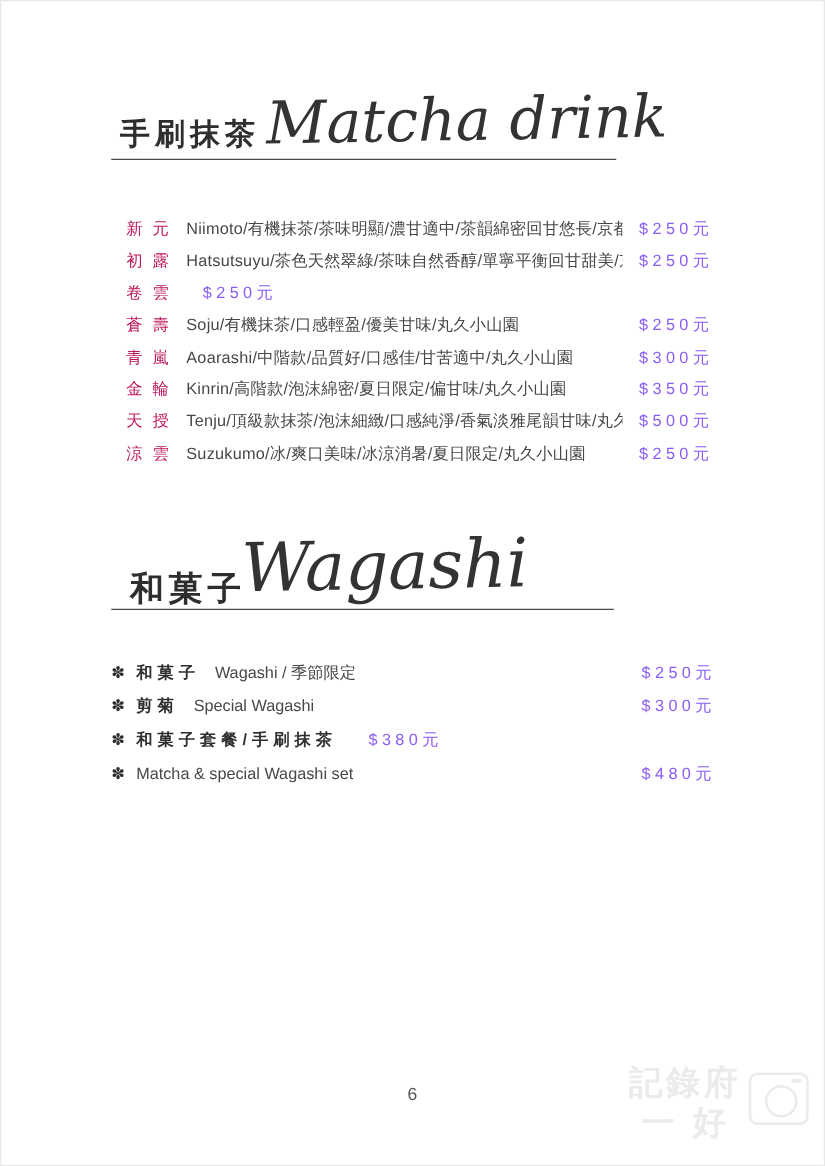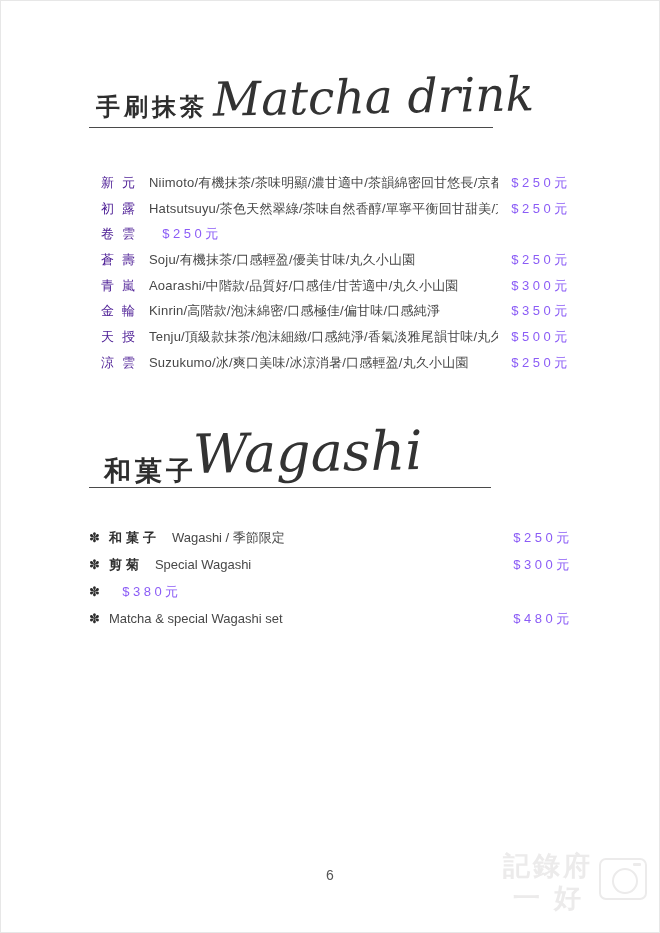--- a/index.html
+++ b/index.html
@@ -42,21 +42,21 @@
     align-items:center;
     font-size:13px;
     color:#474747;
   }
   .matcha-list{top:169px;left:100px;width:483px;}
   .matcha-list .menu-row{height:25.7px;}
   .item-name{
     flex:0 0 48px;
     letter-spacing:8px;
     white-space:nowrap;
-    color:#4c1d95;
+    color:#be185d;
   }
   .item-desc{
     flex:1 1 auto;
     white-space:nowrap;
     overflow:hidden;
     letter-spacing:0.2px;
   }
   .item-price{
     flex:0 0 86px;
     text-align:center;
@@ -161,31 +161,31 @@
       <span class="item-desc">Soju/有機抹茶/口感輕盈/優美甘味/丸久小山園</span>
       <span class="item-price">$250元</span>
     </div>
     <div class="menu-row">
       <span class="item-name">青嵐</span>
       <span class="item-desc">Aoarashi/中階款/品質好/口感佳/甘苦適中/丸久小山園</span>
       <span class="item-price">$300元</span>
     </div>
     <div class="menu-row">
       <span class="item-name">金輪</span>
-      <span class="item-desc">Kinrin/高階款/泡沫綿密/口感極佳/偏甘味/口感純淨</span>
+      <span class="item-desc">Kinrin/高階款/泡沫綿密/夏日限定/偏甘味/丸久小山園</span>
       <span class="item-price">$350元</span>
     </div>
     <div class="menu-row">
       <span class="item-name">天授</span>
       <span class="item-desc">Tenju/頂級款抹茶/泡沫細緻/口感純淨/香氣淡雅尾韻甘味/丸久小山園</span>
       <span class="item-price">$500元</span>
     </div>
     <div class="menu-row">
       <span class="item-name">涼雲</span>
-      <span class="item-desc">Suzukumo/冰/爽口美味/冰涼消暑/口感輕盈/丸久小山園</span>
+      <span class="item-desc">Suzukumo/冰/爽口美味/冰涼消暑/夏日限定/丸久小山園</span>
       <span class="item-price">$250元</span>
     </div>
   </div>
 
   <div class="title-zh" style="left:103px;top:452px;font-size:27px;">和菓子</div>
   <div class="title-script" style="left:192px;top:420px;font-size:54px;">Wagashi</div>
   <div class="rule" style="left:88px;top:486px;width:402px;"></div>
 
   <div class="menu-list wagashi-list">
     <div class="menu-row">
@@ -195,20 +195,21 @@
       <span class="item-price">$250元</span>
     </div>
     <div class="menu-row">
       <span class="bullet">✽</span>
       <span class="wagashi-name">剪菊</span>
       <span class="wagashi-desc">Special Wagashi</span>
       <span class="item-price">$300元</span>
     </div>
     <div class="menu-row">
       <span class="bullet">✽</span>
+      <span class="wagashi-name">和菓子套餐/手刷抹茶</span>
       <span class="item-price">$380元</span>
     </div>
     <div class="menu-row">
       <span class="bullet">✽</span>
       <span class="wagashi-desc">Matcha &amp; special Wagashi set</span>
       <span class="item-price">$480元</span>
     </div>
   </div>
 
   <div class="page-number">6</div>

